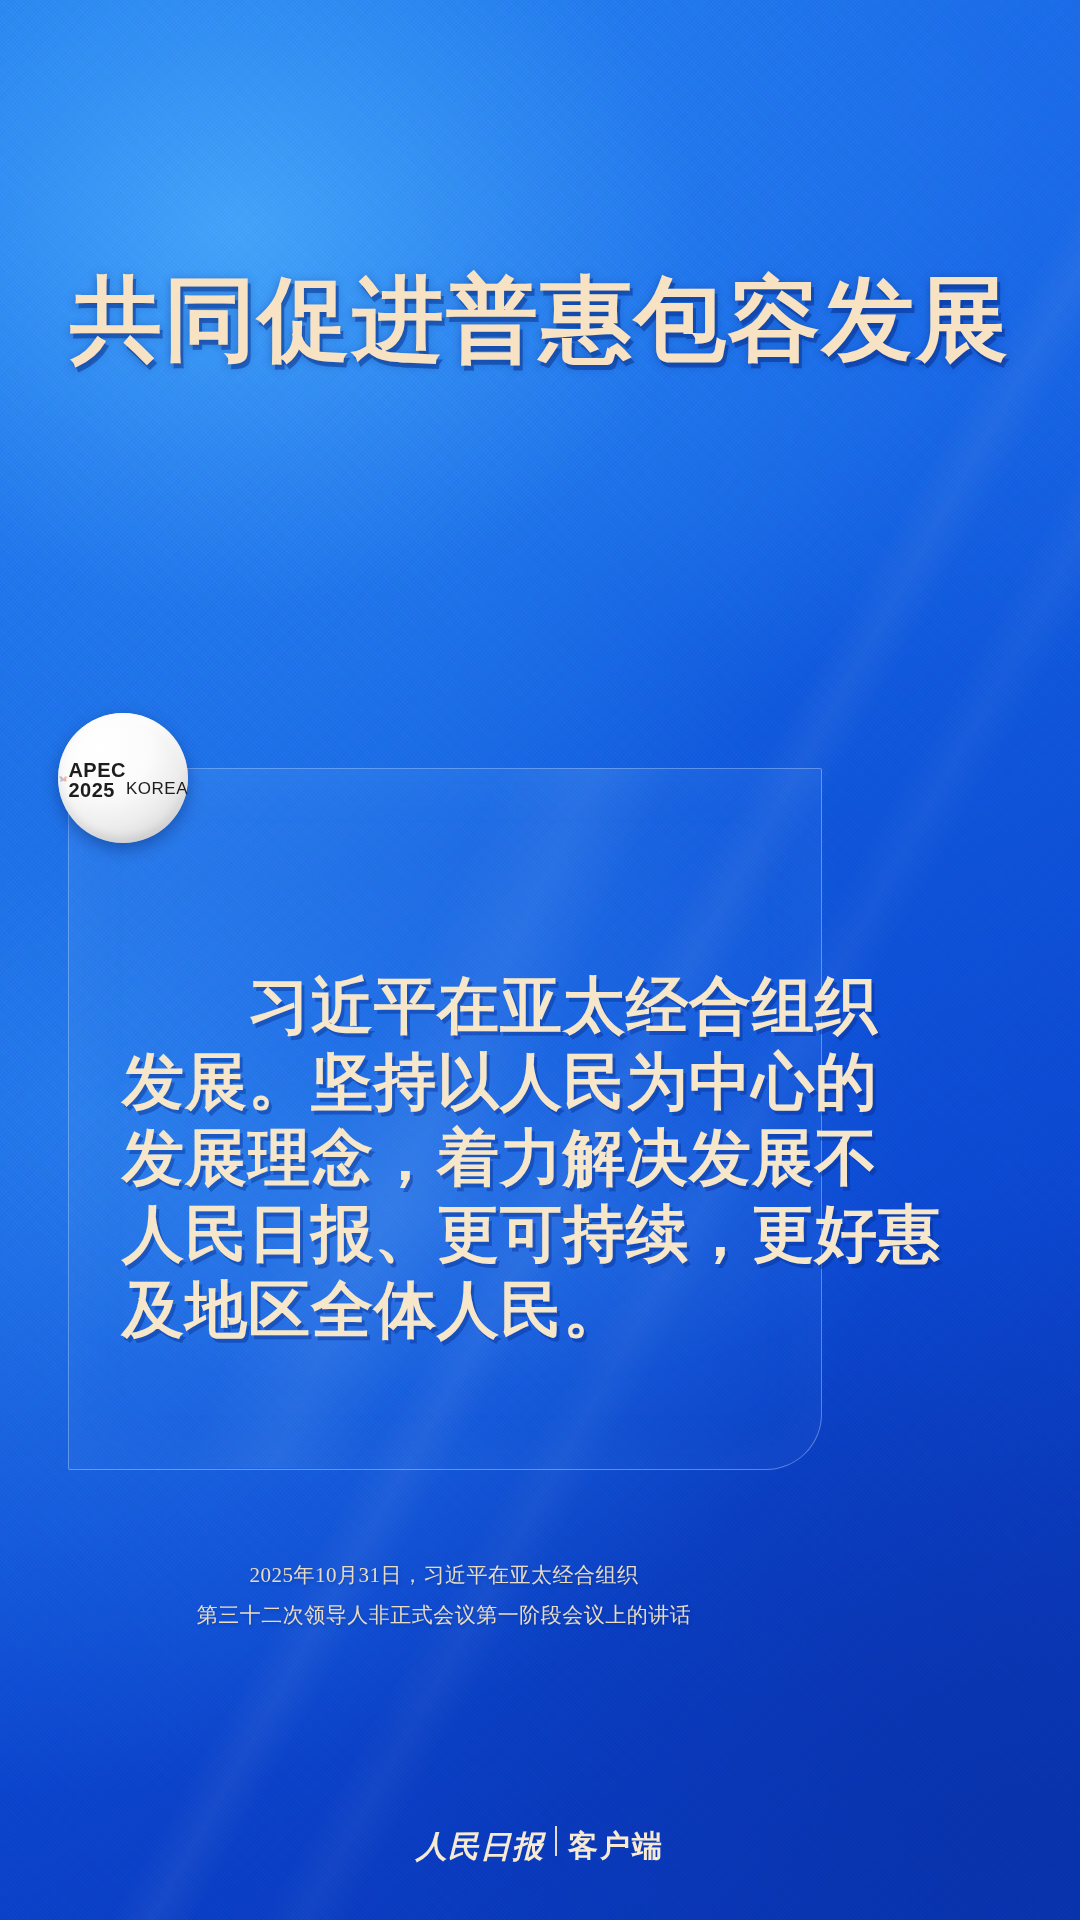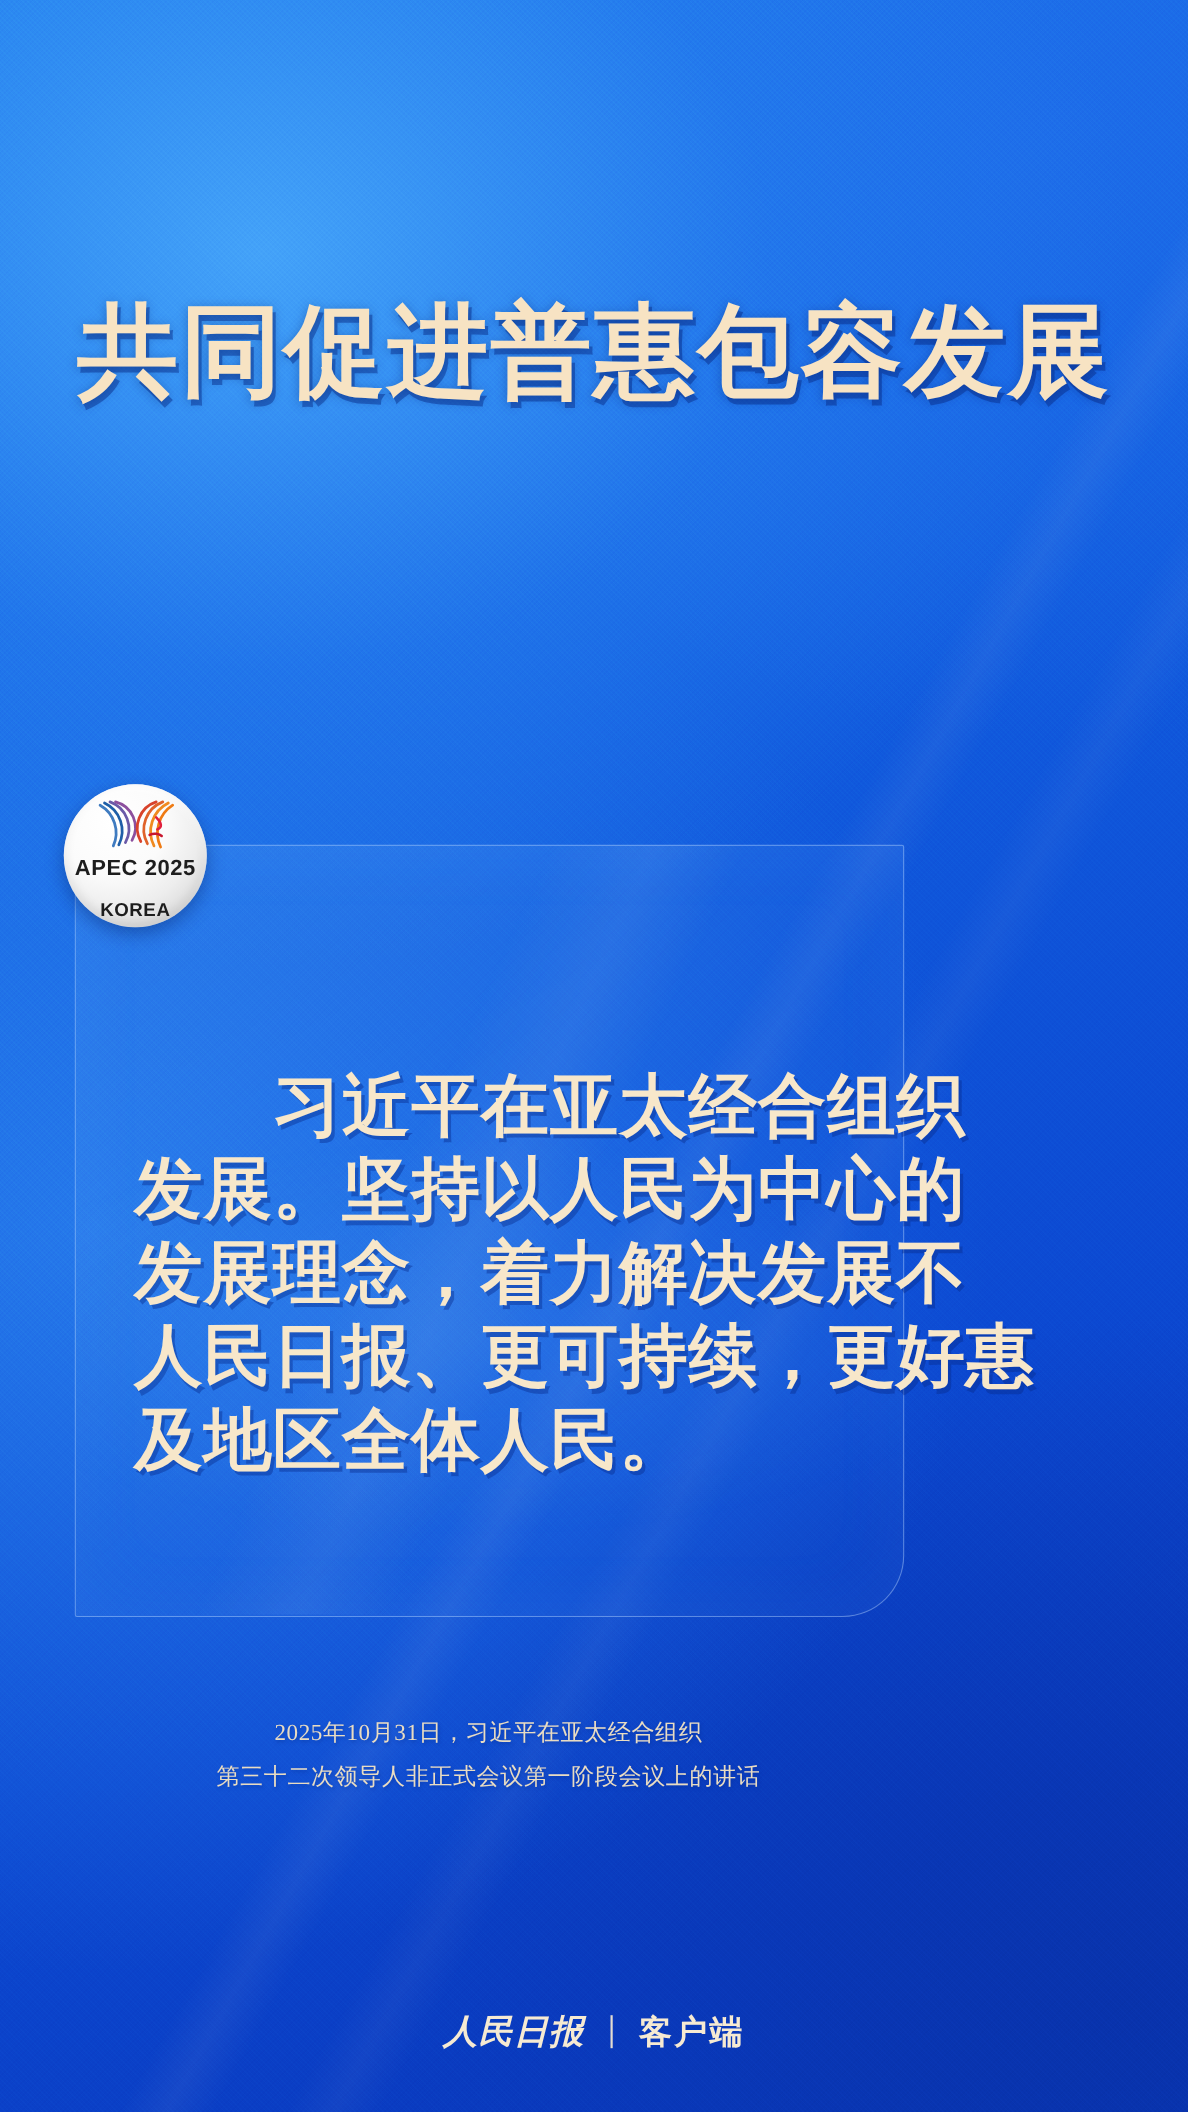--- a/index.html
+++ b/index.html
@@ -77,31 +77,31 @@
 
   
   #badge{
     position:absolute;
     left:58px;top:713px;
     width:130px;height:130px;
     border-radius:50%;
     background:
       radial-gradient(circle at 34% 26%, #ffffff 0%, #fbfbfb 38%, #ededed 62%, #d7d7d7 84%, #c2c2c2 100%);
     box-shadow:0 6px 16px rgba(2,24,90,.38), inset 0 -4px 10px rgba(0,0,0,.10), inset 0 4px 8px rgba(255,255,255,.9);
-    display:flex;flex-direction:column;align-items:center;justify-content:center;
+    display:flex;align-items:center;justify-content:center;
   }
   #badge-mark{width:90px;height:54px;margin-top:2px;}
   #badge-line1{
     font-family:"Liberation Sans",sans-serif;
     font-weight:bold;font-size:20px;letter-spacing:.5px;color:#1d1d1d;
     line-height:1;margin-top:3px;
   }
   #badge-line2{
     font-family:"Liberation Sans",sans-serif;
-    font-weight:bold;font-size:17px;letter-spacing:.5px;color:#1d1d1d;
+    font-weight:normal;font-size:17px;letter-spacing:.5px;color:#1d1d1d;
     line-height:1;margin-top:20px;text-align:right;
   }
 
   
   #body-text{
     position:absolute;
     left:122px;top:968px;width:640px;
     font-family:"Liberation Serif","DejaVu Serif",serif;
     font-weight:bold;
     font-size:62px;
@@ -123,21 +123,21 @@
     color:#e9dcc2;
     letter-spacing:.5px;
     text-shadow:1px 2px 3px rgba(6,40,130,.35);
   }
   #attribution .ln{display:block;white-space:nowrap;}
 
   
   #footer{
     position:absolute;
     left:0;right:0;bottom:52px;
-    display:flex;align-items:center;justify-content:center;gap:24px;
+    display:flex;justify-content:center;gap:11px;
   }
   #footer-brand{
     font-family:"Liberation Serif","DejaVu Serif",serif;
     font-weight:bold;font-style:italic;
     font-size:31px;color:#f6ead2;letter-spacing:1px;
   }
   #footer-divider{
     width:2px;height:30px;background:#f6ead2;opacity:.92;
   }
   #footer-product{

